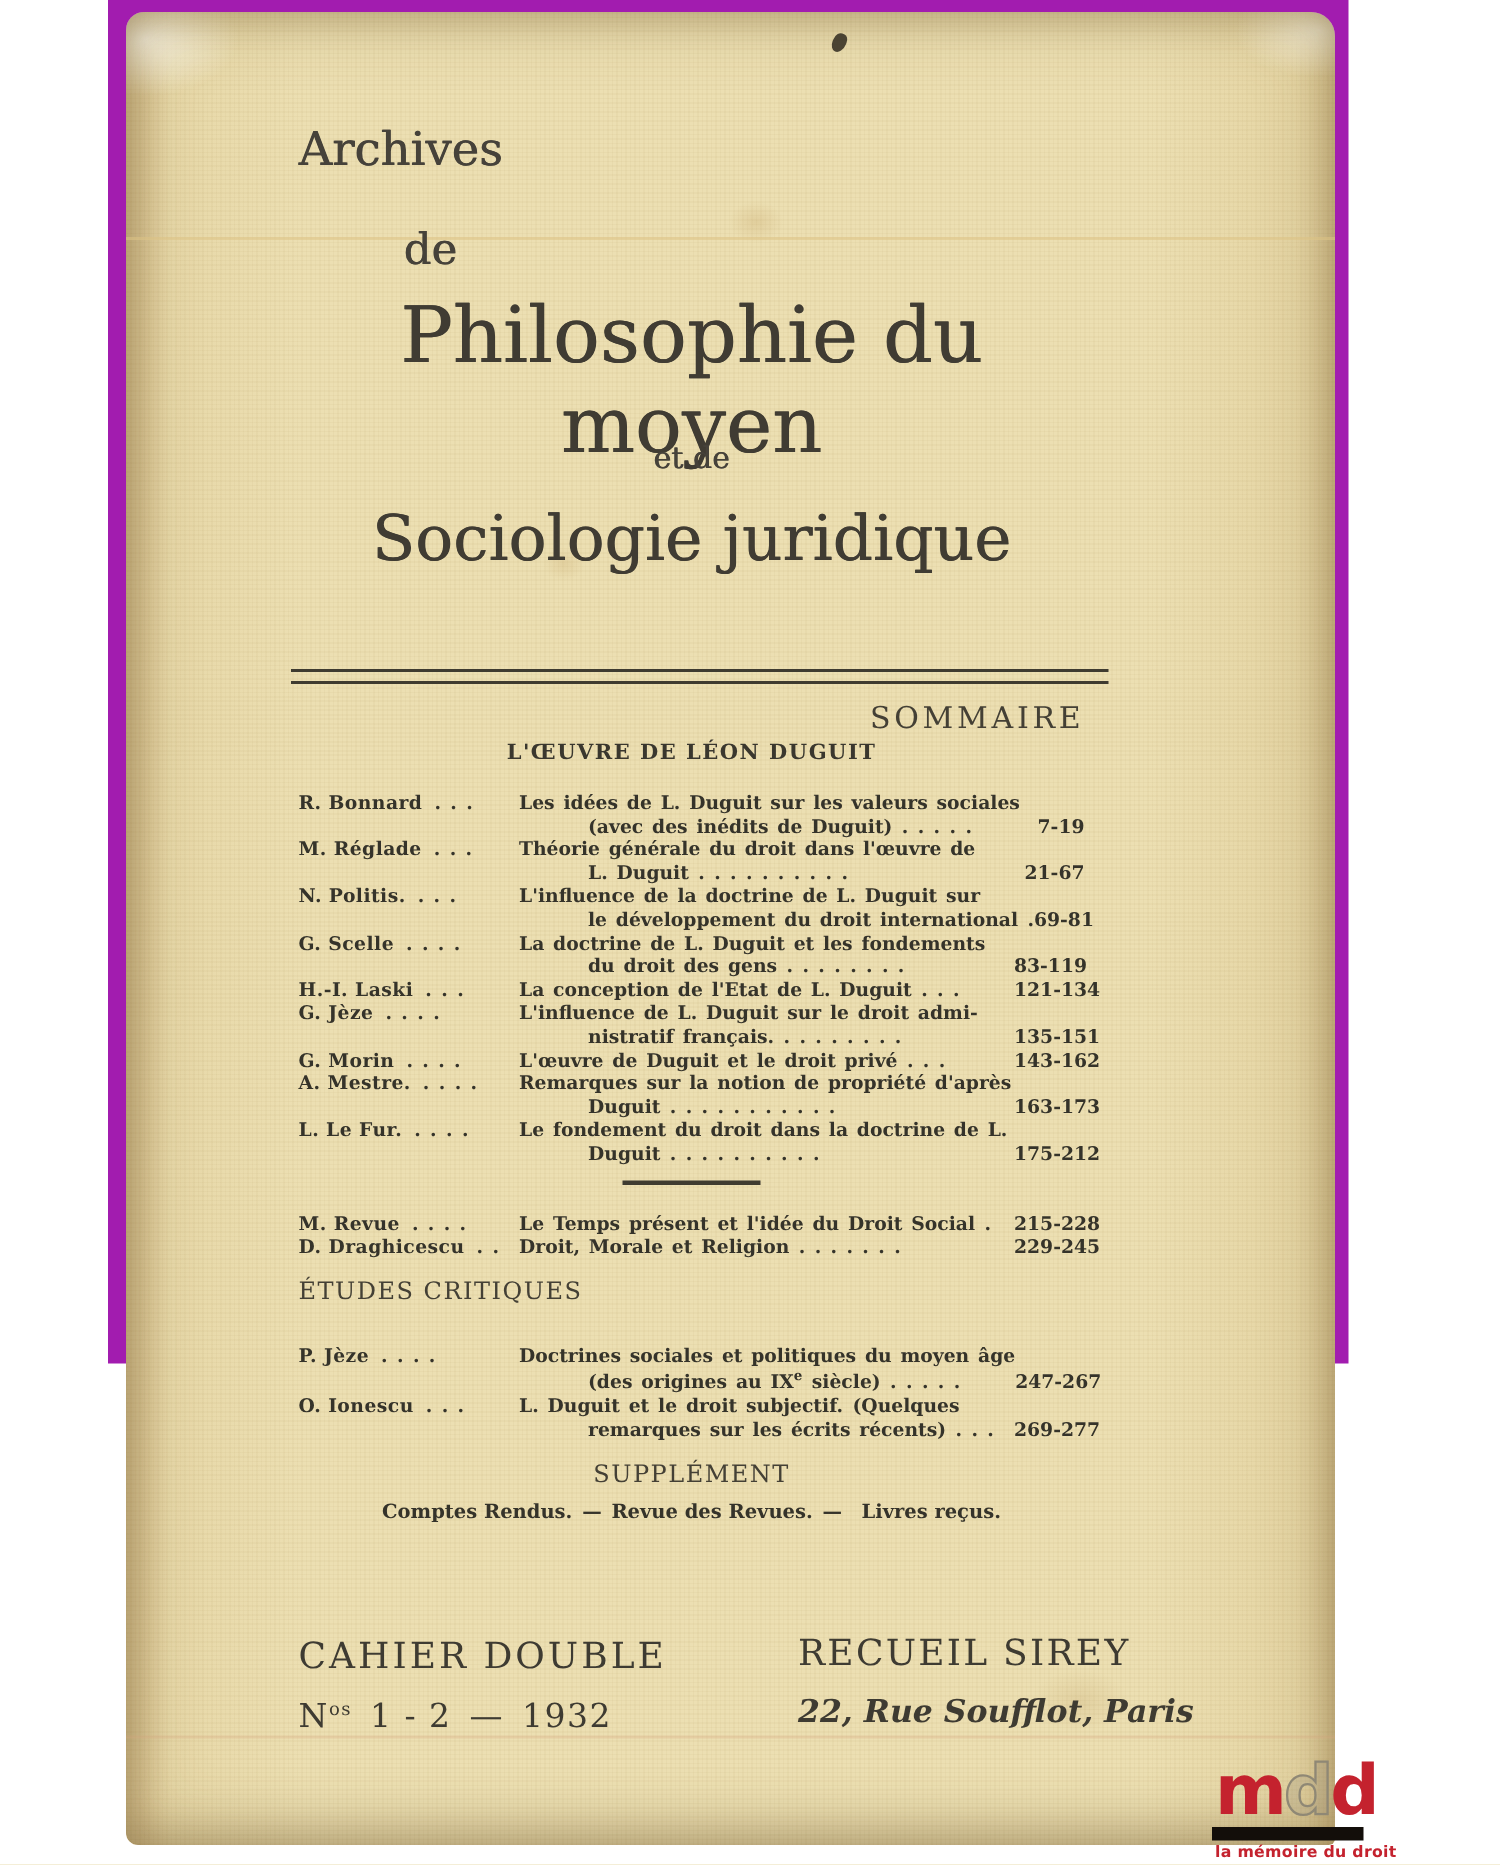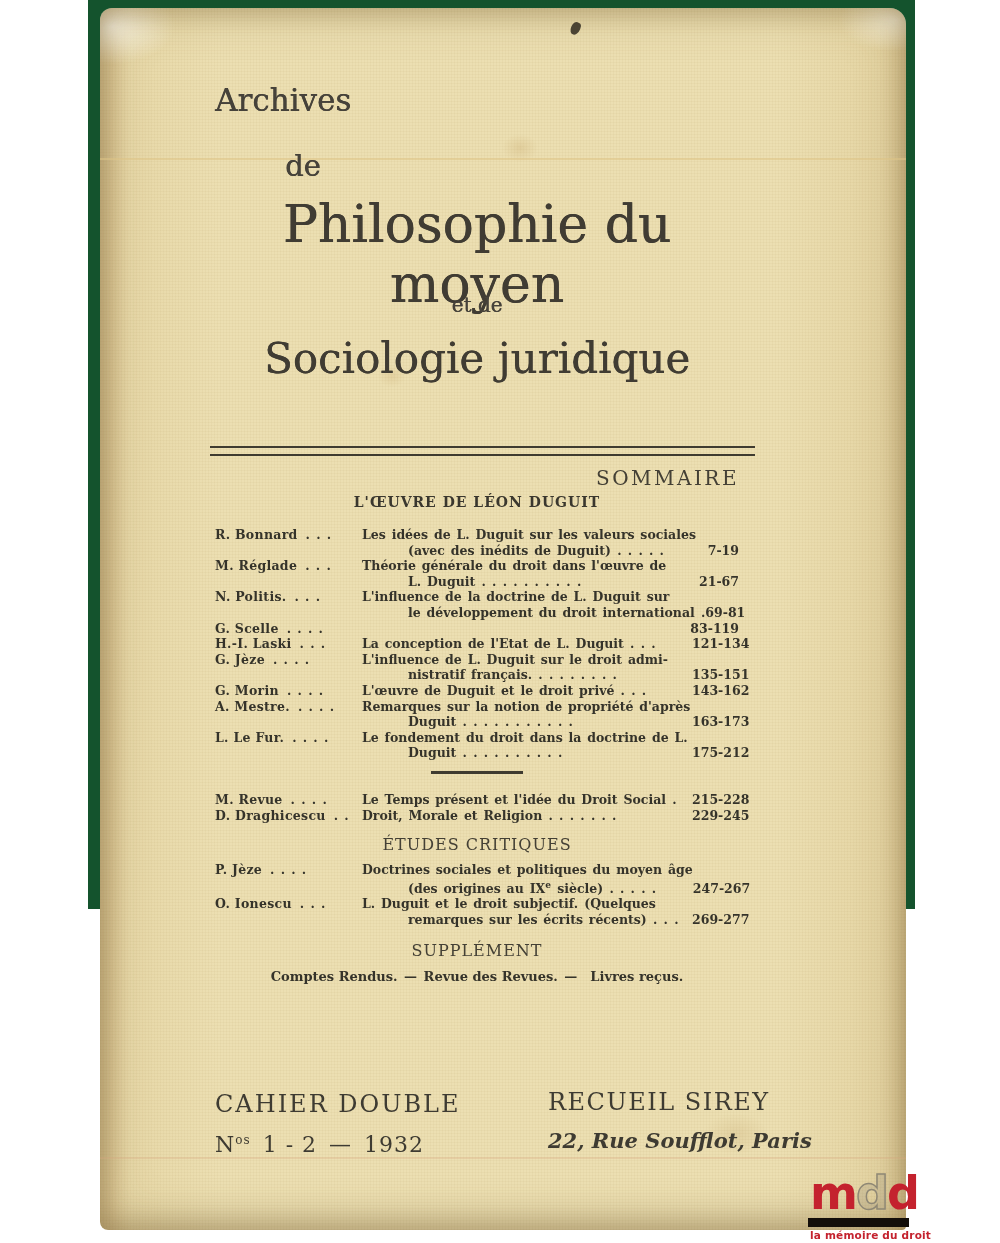--- a/index.html
+++ b/index.html
@@ -1,22 +1,22 @@
 <!DOCTYPE html>
 <html><head>
 <meta charset="utf-8">
 <style>
   html,body{margin:0;padding:0;}
   body{
     width:1000px;height:1243px;position:relative;background:#ffffff;
     font-family:"DejaVu Serif", serif;overflow:hidden;
   }
   .scan{
-    position:absolute;left:88px;top:0;width:827px;height:909px;
-    background:#14532d;
+    position:absolute;left:72px;top:0;width:827px;height:909px;
+    background:#a21caf;
   }
   .cover{
     position:absolute;left:12px;top:8px;width:806px;height:1222px;
     border-radius:12px 16px 4px 8px;
     background-color:#e9dcae;
     background-image:
       radial-gradient(90px 55px at 12px 18px, rgba(250,246,230,0.95), rgba(250,246,230,0) 70%),
       radial-gradient(80px 45px at 795px 12px, rgba(248,243,222,0.9), rgba(248,243,222,0) 70%),
       radial-gradient(26px 20px at 420px 140px, rgba(186,148,82,0.22), rgba(186,148,82,0) 70%),
       radial-gradient(20px 16px at 292px 368px, rgba(186,148,82,0.18), rgba(186,148,82,0) 70%),
@@ -37,21 +37,21 @@
   .m-archives{top:74px;left:0;font-size:31px;}
   .m-de{top:141px;left:70px;font-size:29px;}
   .m-title{top:186px;left:0;width:100%;text-align:center;font-size:52px;color:#403c33;}
   .m-etde{top:285px;left:0;width:100%;text-align:center;font-size:20px;}
   .m-subtitle{top:326px;left:0;width:100%;text-align:center;font-size:42px;color:#403c33;}
   .rule{position:absolute;top:438px;left:-5px;width:545px;height:6px;
     border-top:2.5px solid #3f3b30;border-bottom:2px solid #3f3b30;}
   .sommaire{position:absolute;top:458px;left:0;width:100%;}
   .h-sommaire{font-size:20px;line-height:24px;letter-spacing:2.5px;text-align:right;color:#444035;margin:0 0 4px 0;}
   .h-oeuvre{font-size:14px;line-height:17px;font-weight:bold;letter-spacing:1px;text-align:center;color:#3a372e;margin:0 0 16px 0;}
-  .h-mid{font-size:16px;line-height:19px;letter-spacing:1px;text-align:center;color:#444035;margin:12px 0 8px 0;}
+  .h-mid{font-size:16px;line-height:19px;letter-spacing:1px;color:#444035;margin:12px 0 26px 0;}
   .h-sup{font-size:16px;line-height:19px;letter-spacing:1px;text-align:center;color:#444035;margin:13px 0 9px 0;}
   .trow{display:flex;align-items:flex-start;font-size:12.5px;line-height:15.6px;font-weight:bold;color:#35332a;}
   .tcol-a{flex:0 0 147px;display:flex;}
   .tauth{flex:0 0 auto;letter-spacing:0.3px;white-space:nowrap;}
   .tdots{flex:1 1 auto;overflow:hidden;white-space:nowrap;padding-left:8px;}
   .ttl{flex:0 0 330px;word-spacing:1.5px;}
   .l1,.l2{display:block;white-space:nowrap;}
   .l2{padding-left:46px;}
   .tpg{flex:1 1 auto;text-align:right;align-self:flex-end;white-space:nowrap;}
   .divider{width:92px;height:3px;background:#3f3b30;margin:10px auto 18px auto;}
@@ -123,20 +123,24 @@
               <span class="l1">L'influence de la doctrine de L. Duguit sur</span>
               <span class="l2">le développement du droit international .</span>
             </span>
           <span class="tpg">69-81</span>
         </div>
         <div class="trow">
           <span class="tcol-a">
               <span class="tauth">G. Scelle</span>
               <span class="tdots">. . . .</span>
             </span>
+          <span class="ttl">
+              <span class="l1">La doctrine de L. Duguit et les fondements</span>
+              <span class="l2">du droit des gens . . . . . . . .</span>
+            </span>
           <span class="tpg">83-119</span>
         </div>
         <div class="trow">
           <span class="tcol-a">
               <span class="tauth">H.-I. Laski</span>
               <span class="tdots">. . .</span>
             </span>
           <span class="ttl">
               <span class="l1">La conception de l'Etat de L. Duguit . . .</span>
             </span>

